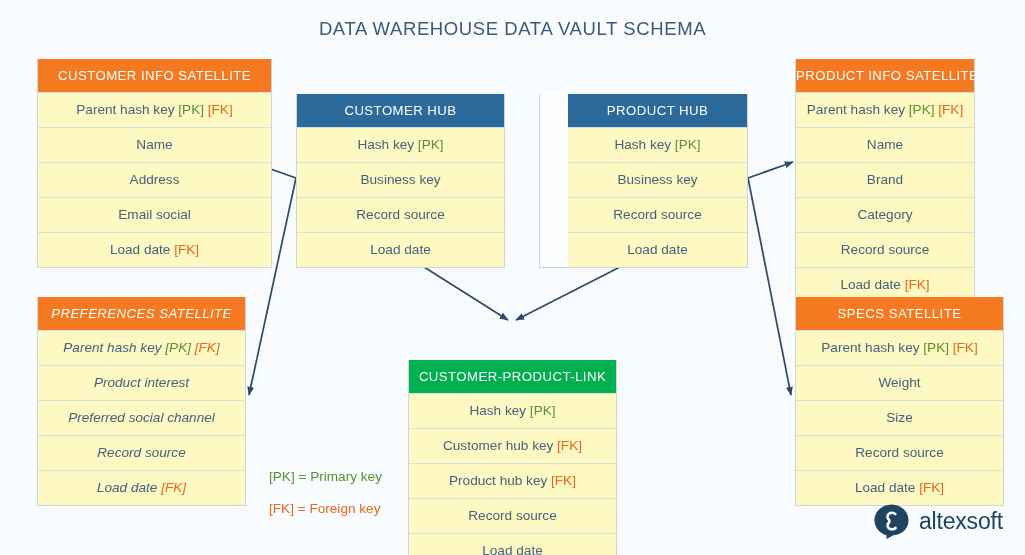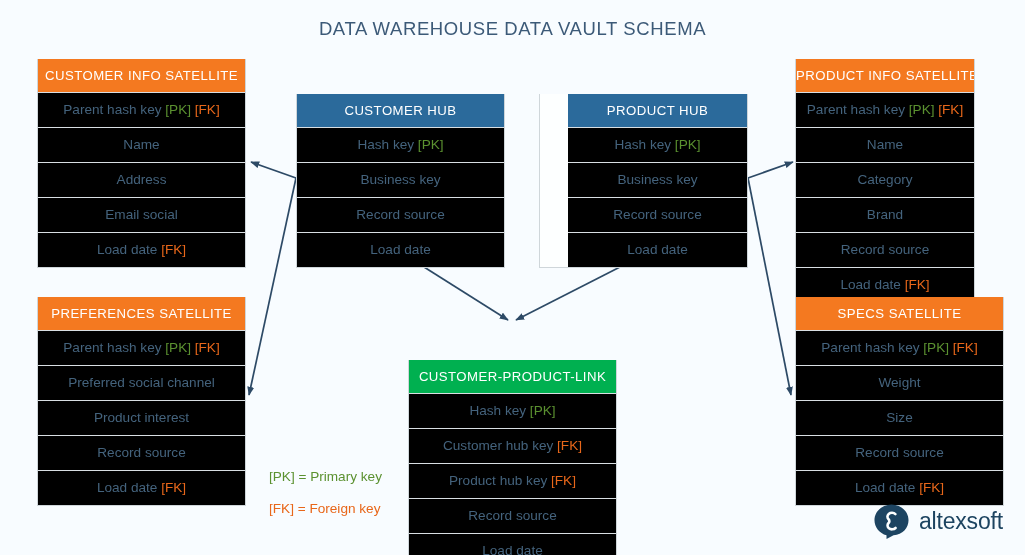--- a/index.html
+++ b/index.html
@@ -64,21 +64,21 @@
   .entity-row {
     box-sizing: border-box;
     height: 35px;
     line-height: 34px;
     text-align: center;
     font-size: 13.6px;
     color: #44637d;
     border-top: 1px solid #d8dee2;
     white-space: nowrap;
     overflow: hidden;
-    background: #000000;
+    background: #fef9c3;
   }
   .entity-row:first-of-type { border-top: none; }
   .pk { color: #5b9130; }
   .fk { color: #e8671a; }
   .legend {
     position: absolute;
     font-size: 13.6px;
     white-space: nowrap;
   }
   .legend-pk { color: #5b9130; }
@@ -115,33 +115,33 @@
         <polyline points="296,178 251,162" marker-end="url(#arrowhead)"></polyline>
         <polyline points="296,178 249,395" marker-end="url(#arrowhead)"></polyline>
         <polyline points="424,267 508,320" marker-end="url(#arrowhead)"></polyline>
         <polyline points="620,267 516,320" marker-end="url(#arrowhead)"></polyline>
         <polyline points="748,178 793,162" marker-end="url(#arrowhead)"></polyline>
         <polyline points="748,178 791,395" marker-end="url(#arrowhead)"></polyline>
       </g>
   </svg>
 
   <div id="entity-layer">
-      <div class="entity" style="left: 37px; top: 59px; width: 209px;">
+      <div class="entity" style="left: 37px; top: 59px; width: 235px;">
         <div class="entity-header orange">CUSTOMER INFO SATELLITE</div>
         <div class="entity-row"><span>Parent hash key</span><span class="pk"> [PK]</span><span class="fk"> [FK]</span></div>
         <div class="entity-row"><span>Name</span></div>
         <div class="entity-row"><span>Address</span></div>
         <div class="entity-row"><span>Email social</span></div>
         <div class="entity-row"><span>Load date</span><span class="fk"> [FK]</span></div>
       </div>
-      <div class="entity" style="left: 37px; top: 297px; width: 209px;">
+      <div class="entity" style="left: 37px; top: 297px; width: 209px; font-style: italic;">
         <div class="entity-header orange">PREFERENCES SATELLITE</div>
         <div class="entity-row"><span>Parent hash key</span><span class="pk"> [PK]</span><span class="fk"> [FK]</span></div>
+        <div class="entity-row"><span>Product interest</span></div>
         <div class="entity-row"><span>Preferred social channel</span></div>
-        <div class="entity-row"><span>Product interest</span></div>
         <div class="entity-row"><span>Record source</span></div>
         <div class="entity-row"><span>Load date</span><span class="fk"> [FK]</span></div>
       </div>
       <div class="entity" style="left: 296px; top: 94px; width: 209px;">
         <div class="entity-header blue">CUSTOMER HUB</div>
         <div class="entity-row"><span>Hash key</span><span class="pk"> [PK]</span></div>
         <div class="entity-row"><span>Business key</span></div>
         <div class="entity-row"><span>Record source</span></div>
         <div class="entity-row"><span>Load date</span></div>
       </div>
@@ -157,22 +157,22 @@
         <div class="entity-row"><span>Hash key</span><span class="pk"> [PK]</span></div>
         <div class="entity-row"><span>Customer hub key</span><span class="fk"> [FK]</span></div>
         <div class="entity-row"><span>Product hub key</span><span class="fk"> [FK]</span></div>
         <div class="entity-row"><span>Record source</span></div>
         <div class="entity-row"><span>Load date</span></div>
       </div>
       <div class="entity" style="left: 795px; top: 59px; width: 180px;">
         <div class="entity-header orange">PRODUCT INFO SATELLITE</div>
         <div class="entity-row"><span>Parent hash key</span><span class="pk"> [PK]</span><span class="fk"> [FK]</span></div>
         <div class="entity-row"><span>Name</span></div>
+        <div class="entity-row"><span>Brand</span></div>
         <div class="entity-row"><span>Category</span></div>
-        <div class="entity-row"><span>Brand</span></div>
         <div class="entity-row"><span>Record source</span></div>
         <div class="entity-row"><span>Load date</span><span class="fk"> [FK]</span></div>
       </div>
       <div class="entity" style="left: 795px; top: 297px; width: 209px;">
         <div class="entity-header orange">SPECS SATELLITE</div>
         <div class="entity-row"><span>Parent hash key</span><span class="pk"> [PK]</span><span class="fk"> [FK]</span></div>
         <div class="entity-row"><span>Weight</span></div>
         <div class="entity-row"><span>Size</span></div>
         <div class="entity-row"><span>Record source</span></div>
         <div class="entity-row"><span>Load date</span><span class="fk"> [FK]</span></div>

